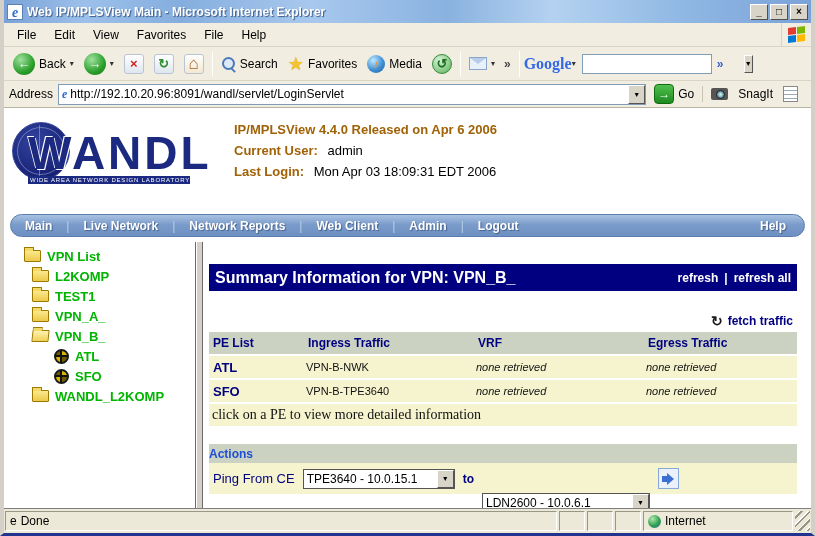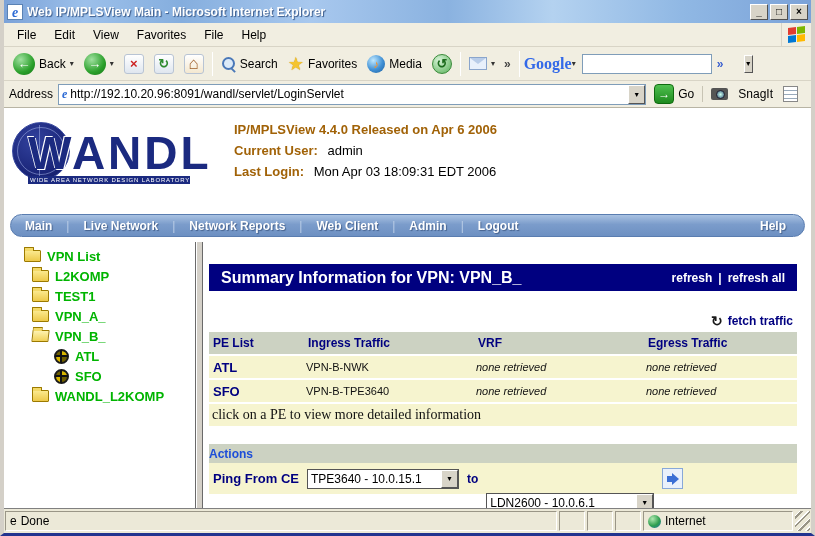--- a/index.html
+++ b/index.html
@@ -135,21 +135,21 @@
     background:#f3d968; border:1px solid #9c7a00; border-bottom:none; border-radius:1px 1px 0 0; }
   .icon-folder.open { background:linear-gradient(#fdf2b0,#f0d056); transform:skewX(-6deg); }
   .icon-router { width:15px; height:15px; border-radius:50%; flex:0 0 15px; position:relative;
     background: conic-gradient(#d8b500 0 25%, #6e5d00 0 50%, #d8b500 0 75%, #6e5d00 0);
     border:2px solid #1a1a1a; }
   .icon-router::before { content:""; position:absolute; left:-1px; right:-1px; top:4px; height:2px; background:#111; }
   .icon-router::after  { content:""; position:absolute; top:-1px; bottom:-1px; left:4px; width:2px; background:#111; }
 
   .mainframe { flex:1; position:relative; background:#fff; }
   .panel-title { position:absolute; left:6px; right:14px; top:22px; height:27px; background:#000080;
-    color:#fff; display:flex; align-items:center; padding:0 12px; }
+    color:#fff; display:flex; align-items:center; padding:0 6px; }
   .panel-title .pt-text { font-weight:bold; font-size:16px; }
   .pt-links { margin-left:auto; font-weight:bold; font-size:12px; display:flex; gap:6px; }
   .fetch-line { position:absolute; top:70px; right:18px; height:18px; display:flex; align-items:center; gap:5px;
     color:#000080; font-weight:bold; font-size:12px; }
   .fetch-icon { font-weight:bold; font-size:14px; color:#1a1a1a; }
 
   .vpn-table { position:absolute; left:6px; right:14px; top:90px; }
   .trow { display:grid; grid-template-columns:95px 170px 170px 1fr; align-items:center; }
   .thead { background:#ccd2c2; height:22px; color:#000080; font-weight:bold; font-size:12px; }
   .thead > div { padding-left:4px; }
@@ -157,21 +157,21 @@
   .pe-cell { color:#000080; font-weight:bold; font-size:13px; padding-left:4px; }
   .vrf-cell { font-size:11px; color:#111; padding-left:2px; }
   .traffic-cell { font-style:italic; font-size:11px; color:#111; padding-left:2px; }
   .note-row { background:#f6f4cf; border-top:2px solid #fff; height:24px; display:flex; align-items:center;
     font-family:"Liberation Serif", serif; font-size:14px; color:#111; padding-left:3px; }
 
   .actions-title { position:absolute; left:6px; right:14px; top:202px; height:19px; background:#ccd2c2;
     display:flex; align-items:center; color:#1d4ed8; font-weight:bold; font-size:12px; padding-left:0; }
   .actions-row { position:absolute; left:6px; right:14px; top:221px; height:31px; background:#f6f4cf;
     display:flex; align-items:center; gap:8px; padding-left:4px; }
-  .ping-label { color:#000080; font-weight:bold; font-size:13px; }
+  .ping-label { color:#000080; font-weight:normal; font-size:13px; }
   .to-label { color:#000080; font-weight:bold; font-size:12px; }
   .fake-select { height:20px; background:#fff; border:1px solid #555; display:flex; align-items:stretch; }
   .fs-text { flex:1; font-size:12px; padding:2px 3px 0 3px; white-space:nowrap; overflow:hidden; }
   .sel-from { width:152px; } .sel-to { width:168px;margin-top:48px; }
   .arrow-btn { width:21px; height:21px; background:#eaf1fb; border:1px solid #88a8d8;
     display:flex; align-items:center; justify-content:center; gap:0; }
   .arrow-btn .bar { width:5px; height:6px; background:#3b6fd4; }
   .arrow-btn .tri { width:0; height:0; border-top:6px solid transparent; border-bottom:6px solid transparent;
     border-left:7px solid #3b6fd4; }
 

